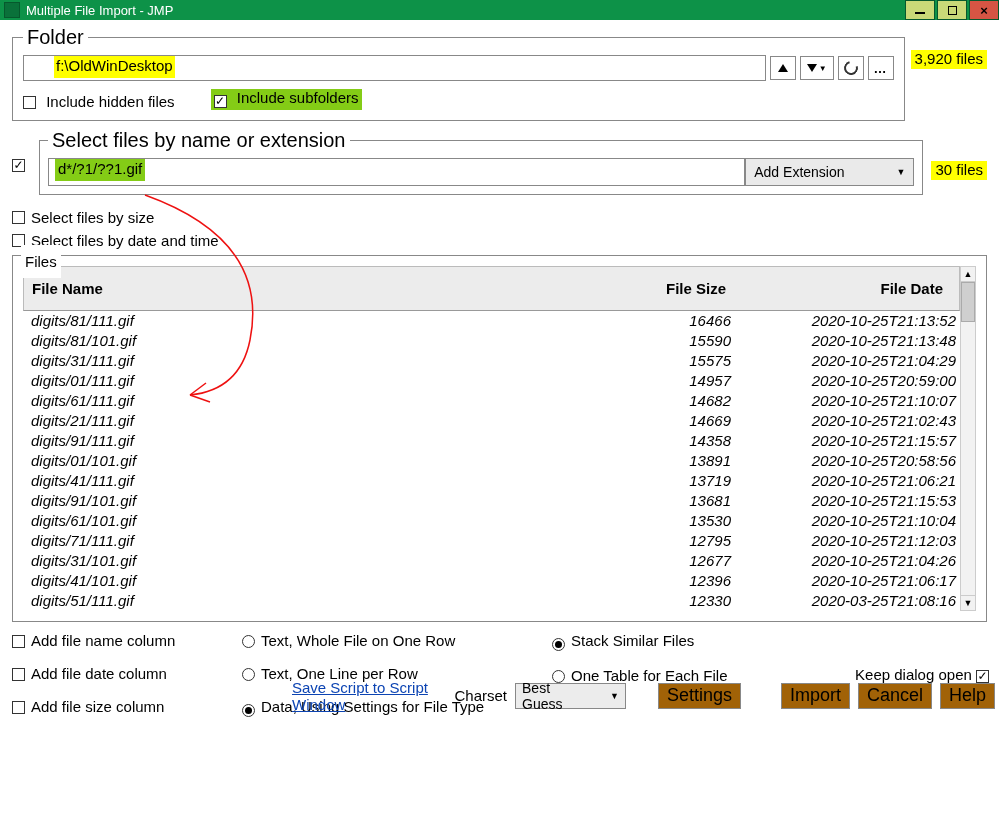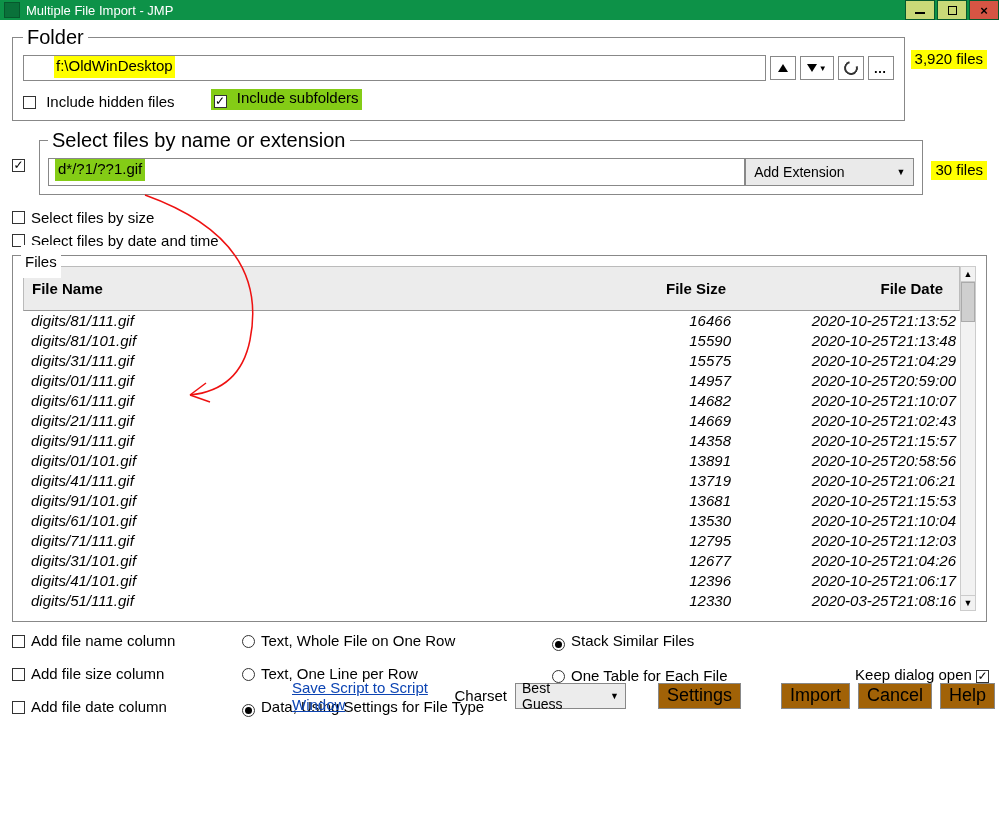--- a/index.html
+++ b/index.html
@@ -333,22 +333,22 @@
         <div class="thumb"></div>
         <div class="track"></div>
         <div class="arrow bot">▼</div>
       </div>
     </div>
   </div>
 
   <div class="bottom-opts">
     <div class="col">
       <span><span class="chkbox"></span><span>Add file name column</span></span>
+      <span><span class="chkbox"></span><span>Add file date column</span></span>
       <span><span class="chkbox"></span><span>Add file size column</span></span>
-      <span><span class="chkbox"></span><span>Add file date column</span></span>
     </div>
     <div class="col" style="min-width:280px;">
       <span><span class="radio"></span><span>Text, Whole File on One Row</span></span>
       <span><span class="radio"></span><span>Text, One Line per Row</span></span>
       <span><span class="radio sel"></span><span>Data, Using Settings for File Type</span></span>
     </div>
     <div class="col">
       <span><span class="radio sel"></span><span>Stack Similar Files</span></span>
       <span><span class="radio"></span><span>One Table for Each File</span></span>
     </div>

